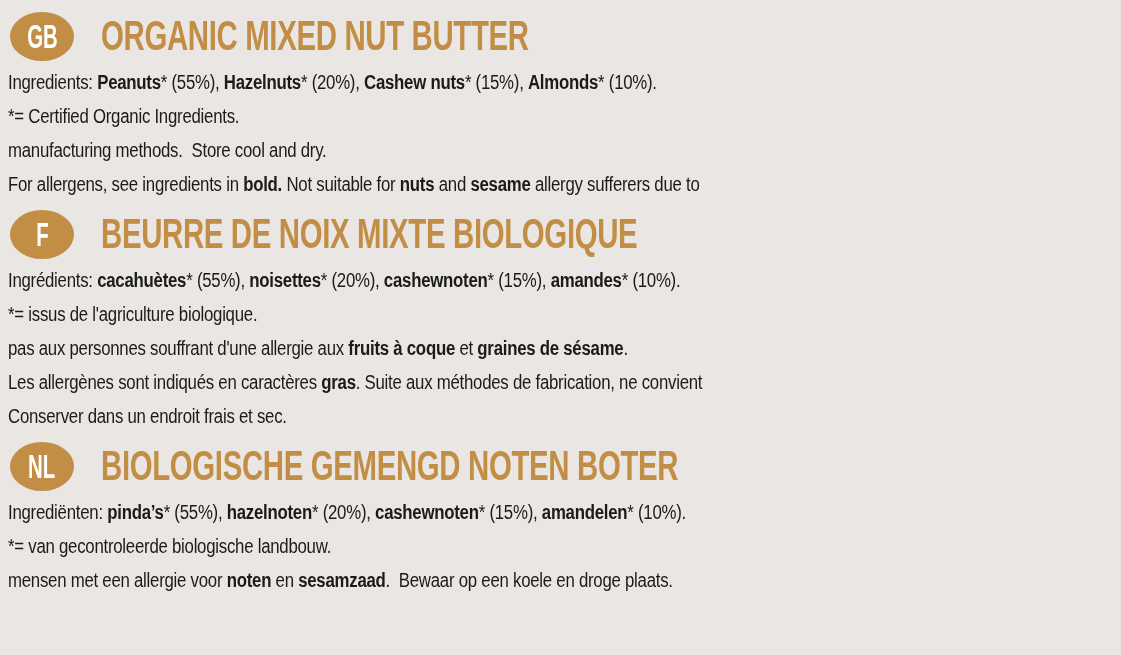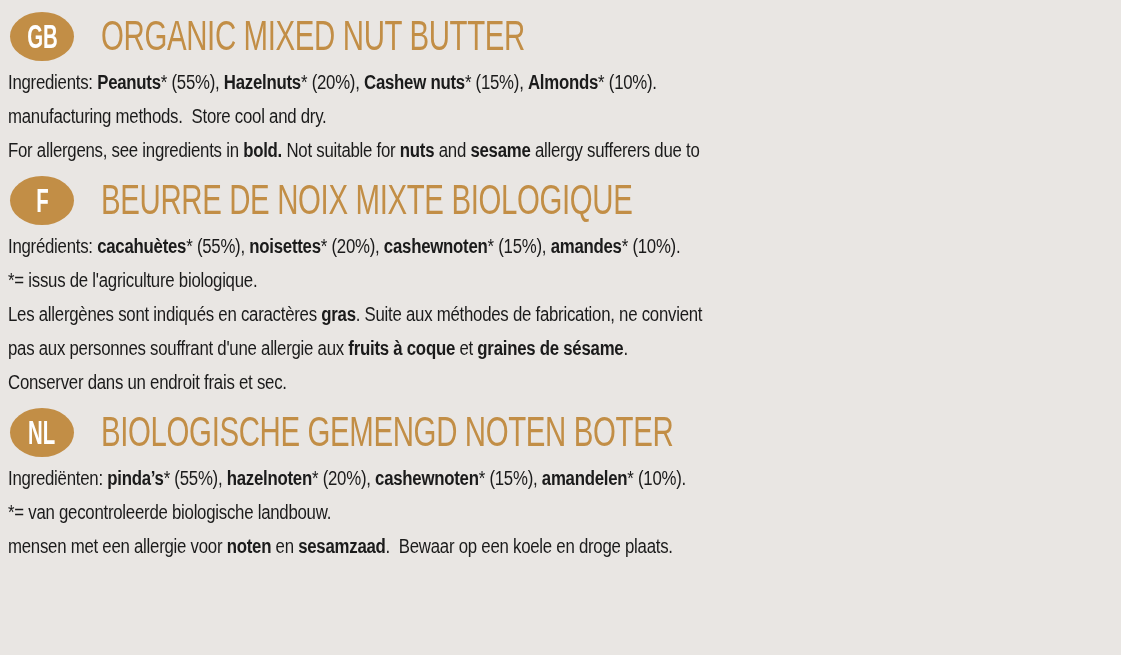--- a/index.html
+++ b/index.html
@@ -46,21 +46,21 @@
   }
   .badge .cond {
     display: inline-block;
     transform: scaleX(0.60);
     transform-origin: 50% 50%;
     white-space: pre;
   }
   .sec-title {
     margin: 0;
     font-size: 42px;
-    font-weight: 400;
+    font-weight: 700;
     color: var(--accent, #C28E46);
     line-height: 1;
     white-space: nowrap;
   }
   .sec-title .cond-title {
     display: inline-block;
     transform: scaleX(0.70);
     transform-origin: 0 50%;
     letter-spacing: -0.5px;
     white-space: pre;
@@ -87,34 +87,35 @@
 
 <div id="label">
     <section class="lang-section">
       <div class="sec-head">
         <span class="badge">
           <span class="cond">GB</span>
         </span>
         <h2 class="sec-title"><span class="cond-title">ORGANIC MIXED NUT BUTTER</span></h2>
       </div>
       <div class="text-line"><span class="cond-body"><span>Ingredients: </span><span class="bold">Peanuts</span><span>* (55%), </span><span class="bold">Hazelnuts</span><span>* (20%), </span><span class="bold">Cashew nuts</span><span>* (15%), </span><span class="bold">Almonds</span><span>* (10%).</span></span></div>
+      <div class="text-line"><span class="cond-body"><span>*= Certified Organic Ingredients.</span></span></div>
       <div class="text-line"><span class="cond-body"><span>manufacturing methods.  Store cool and dry.</span></span></div>
       <div class="text-line"><span class="cond-body"><span>For allergens, see ingredients in </span><span class="bold">bold.</span><span> Not suitable for </span><span class="bold">nuts</span><span> and </span><span class="bold">sesame</span><span> allergy sufferers due to</span></span></div>
     </section>
     <section class="lang-section">
       <div class="sec-head">
         <span class="badge">
           <span class="cond">F</span>
         </span>
         <h2 class="sec-title"><span class="cond-title">BEURRE DE NOIX MIXTE BIOLOGIQUE</span></h2>
       </div>
       <div class="text-line"><span class="cond-body"><span>Ingrédients: </span><span class="bold">cacahuètes</span><span>* (55%), </span><span class="bold">noisettes</span><span>* (20%), </span><span class="bold">cashewnoten</span><span>* (15%), </span><span class="bold">amandes</span><span>* (10%).</span></span></div>
       <div class="text-line"><span class="cond-body"><span>*= issus de l'agriculture biologique.</span></span></div>
+      <div class="text-line"><span class="cond-body"><span>pas aux personnes souffrant d'une allergie aux </span><span class="bold">fruits à coque</span><span> et </span><span class="bold">graines de sésame</span><span>.</span></span></div>
       <div class="text-line"><span class="cond-body"><span>Les allergènes sont indiqués en caractères </span><span class="bold">gras</span><span>. Suite aux méthodes de fabrication, ne convient</span></span></div>
-      <div class="text-line"><span class="cond-body"><span>pas aux personnes souffrant d'une allergie aux </span><span class="bold">fruits à coque</span><span> et </span><span class="bold">graines de sésame</span><span>.</span></span></div>
       <div class="text-line"><span class="cond-body"><span>Conserver dans un endroit frais et sec.</span></span></div>
     </section>
     <section class="lang-section">
       <div class="sec-head">
         <span class="badge">
           <span class="cond">NL</span>
         </span>
         <h2 class="sec-title"><span class="cond-title">BIOLOGISCHE GEMENGD NOTEN BOTER</span></h2>
       </div>
       <div class="text-line"><span class="cond-body"><span>Ingrediënten: </span><span class="bold">pinda’s</span><span>* (55%), </span><span class="bold">hazelnoten</span><span>* (20%), </span><span class="bold">cashewnoten</span><span>* (15%), </span><span class="bold">amandelen</span><span>* (10%).</span></span></div>

